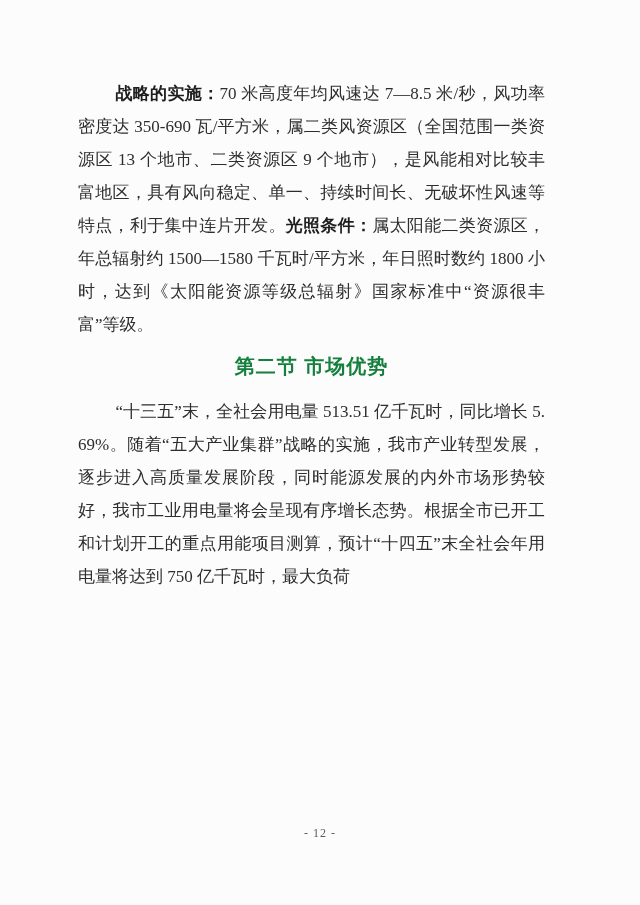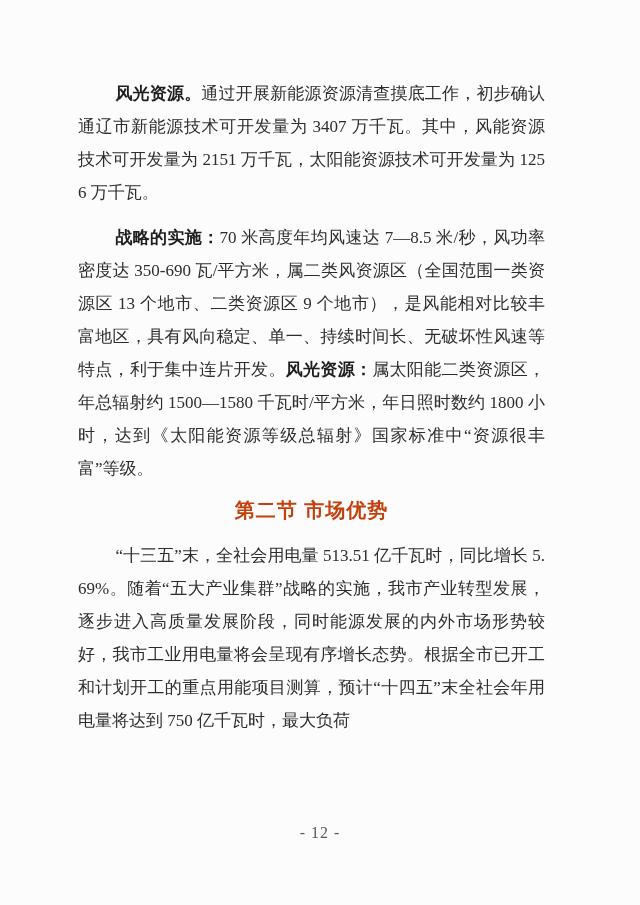--- a/index.html
+++ b/index.html
@@ -45,45 +45,44 @@
   }
   .section-heading {
     margin: 8px 0 0 0;
     padding: 0;
     font-family: "Liberation Sans", "DejaVu Sans", sans-serif;
     font-weight: 700;
     font-size: 20px;
     line-height: 34px;
     letter-spacing: 1px;
     text-align: center;
-    color: #c2410c;
+    color: #15803d;
   }
   .section-heading + .para { margin-top: 12px; }
   .page-footer {
     position: absolute;
     left: 0;
     right: 0;
     top: 826px;
     text-align: center;
-    font-size: 16px;
+    font-size: 12px;
     line-height: 14px;
     color: #5a5a5a;
     letter-spacing: 1px;
   }
 </style>
 </head>
 <body>
 
 <div class="page">
   <div class="content">
 
 
-    <p class="para indent"><span class="lead">风光资源。</span><span>通过开展新能源资源清查摸底工作，初步确认通辽市新能源技术可开发量为 3407 万千瓦。其中，风能资源技术可开发量为 2151 万千瓦，太阳能资源技术可开发量为 1256 万千瓦。</span></p>
 
-    <p class="para indent"><span class="lead">战略的实施：</span><span>70 米高度年均风速达 7—8.5 米/秒，风功率密度达 350-690 瓦/平方米，属二类风资源区（全国范围一类资源区 13 个地市、二类资源区 9 个地市），是风能相对比较丰富地区，具有风向稳定、单一、持续时间长、无破坏性风速等特点，利于集中连片开发。</span><span class="lead">风光资源：</span><span>属太阳能二类资源区，年总辐射约 1500—1580 千瓦时/平方米，年日照时数约 1800 小时，达到《太阳能资源等级总辐射》国家标准中“资源很丰富”等级。</span></p>
+    <p class="para indent"><span class="lead">战略的实施：</span><span>70 米高度年均风速达 7—8.5 米/秒，风功率密度达 350-690 瓦/平方米，属二类风资源区（全国范围一类资源区 13 个地市、二类资源区 9 个地市），是风能相对比较丰富地区，具有风向稳定、单一、持续时间长、无破坏性风速等特点，利于集中连片开发。</span><span class="lead">光照条件：</span><span>属太阳能二类资源区，年总辐射约 1500—1580 千瓦时/平方米，年日照时数约 1800 小时，达到《太阳能资源等级总辐射》国家标准中“资源很丰富”等级。</span></p>
 
 
     <h2 class="section-heading">第二节 市场优势</h2>
 
     <p class="para indent"><span>“十三五”末，全社会用电量 513.51 亿千瓦时，同比增长 5.69%。随着“五大产业集群”战略的实施，我市产业转型发展，逐步进入高质量发展阶段，同时能源发展的内外市场形势较好，我市工业用电量将会呈现有序增长态势。根据全市已开工和计划开工的重点用能项目测算，预计“十四五”末全社会年用电量将达到 750 亿千瓦时，最大负荷</span></p>
 
   </div>
 
   <div class="page-footer">- 12 -</div>
 </div>

